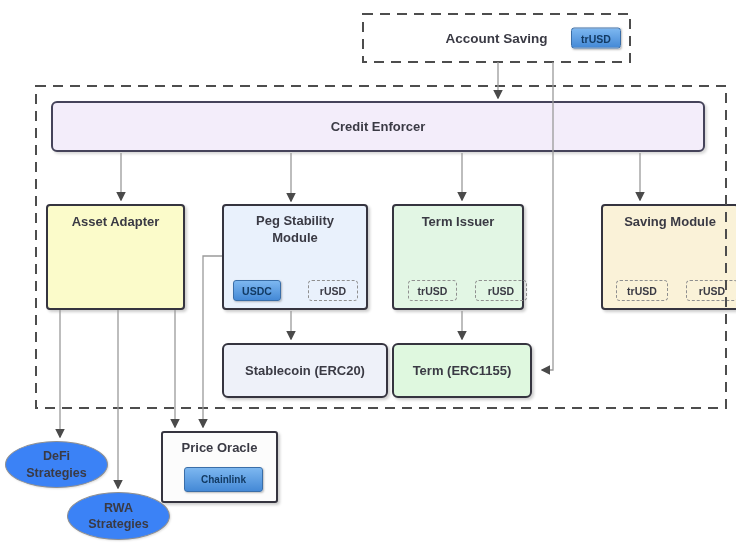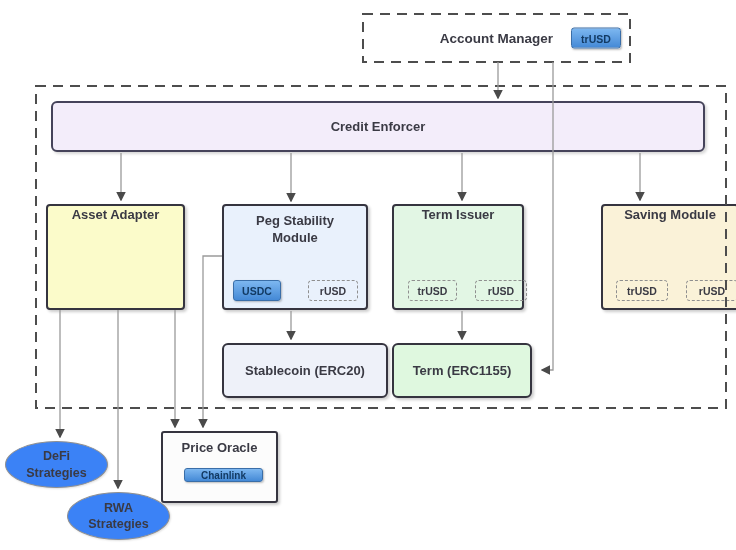--- a/index.html
+++ b/index.html
@@ -21,21 +21,21 @@
   .am-label{font-weight:bold; font-size:13.5px;}
   .am-badge{position:absolute; right:9px; top:50%; transform:translateY(-50%); width:50px;}
 
   .credit-enforcer{position:absolute; left:51px; top:101px; width:654px; height:51px;
     background:var(--credit_enforcer_fill); border:2px solid #45435a; border-radius:6px;
     display:flex; align-items:center; justify-content:center; font-weight:bold; font-size:13px;
     box-shadow:2px 2px 3px rgba(0,0,0,0.16);}
 
   .module{position:absolute; top:204px; height:106px; border:2px solid var(--box_border);
     border-radius:4px; box-shadow:2px 2px 3px rgba(0,0,0,0.2);}
-  .module-title{text-align:center; font-weight:bold; font-size:13px; line-height:1.3; padding:1px 6px 0;}
+  .module-title{text-align:center; font-weight:bold; font-size:13px; line-height:1.3; padding:8px 6px 0;}
   .m-asset{left:46px; width:139px; background:var(--asset_adapter_fill);}
   .m-peg{left:222px; width:146px; background:var(--peg_fill);}
   .m-peg .module-title{padding:7px 20px 0;}
   .m-termissuer{left:392px; width:132px; background:var(--term_issuer_fill);}
   .m-saving{left:565px; width:138px; background:var(--saving_fill);margin-left:36px;}
 
   .badge{display:flex; align-items:center; justify-content:center; height:21px;
     font-weight:bold; font-size:10.5px; border-radius:3px;}
   .badge.solid{background:linear-gradient(var(--badge_top),var(--badge_bottom));
     border:1px solid var(--badge_border); color:var(--badge_text);
@@ -52,42 +52,42 @@
   .token{position:absolute; top:343px; height:55px; border:2px solid var(--box_border);
     border-radius:6px; display:flex; align-items:center; justify-content:center;
     font-weight:bold; font-size:13px; box-shadow:2px 2px 3px rgba(0,0,0,0.2);}
   .t-stable{left:222px; width:166px; background:var(--stablecoin_fill);}
   .t-term{left:392px; width:140px; background:var(--term_fill);}
 
   .oracle{position:absolute; left:161px; top:431px; width:117px; height:72px;
     background:var(--oracle_fill); border:2px solid var(--box_border); border-radius:3px;
     box-shadow:2px 2px 3px rgba(0,0,0,0.2);}
   .oracle-title{text-align:center; font-weight:bold; font-size:13px; padding-top:7px;}
-  .oracle-badge{position:absolute; left:21px; bottom:19px; width:79px; height:14px; font-size:10px;}
+  .oracle-badge{position:absolute; left:21px; bottom:9px; width:79px; height:25px; font-size:10px;}
 
   .ellipse{position:absolute; background:#3b82f6; border:1.5px solid var(--ellipse_border);
     border-radius:50%; display:flex; align-items:center; justify-content:center;
     box-shadow:1px 1px 2px rgba(0,0,0,0.12);}
   .ellipse span{display:block; width:72px; text-align:center; font-weight:bold;
     font-size:12.5px; line-height:1.3;}
   .e-defi{left:5px;  top:441px; width:103px; height:47px;}
   .e-rwa {left:67px; top:492px; width:103px; height:48px;}
 
   svg.overlay{position:absolute; left:0; top:0; pointer-events:none;}
   .conn{stroke:var(--line); stroke-width:1.3; fill:none;}
   .dashed-rect{stroke:var(--dashed_border); stroke-width:2; fill:none; stroke-dasharray:10 7;}
   #ah path{fill:var(--arrowhead);}
 </style>
 </head>
 <body>
 
 <div class="canvas">
 
   <div class="account-manager">
-    <span class="am-label">Account Manager</span>
+    <span class="am-label">Account Saving</span>
     <span class="badge solid am-badge">trUSD</span>
   </div>
 
   <div class="credit-enforcer">
     <span>Credit Enforcer</span>
   </div>
 
   <div class="module m-asset">
     <div class="module-title">Asset Adapter</div>
   </div>

